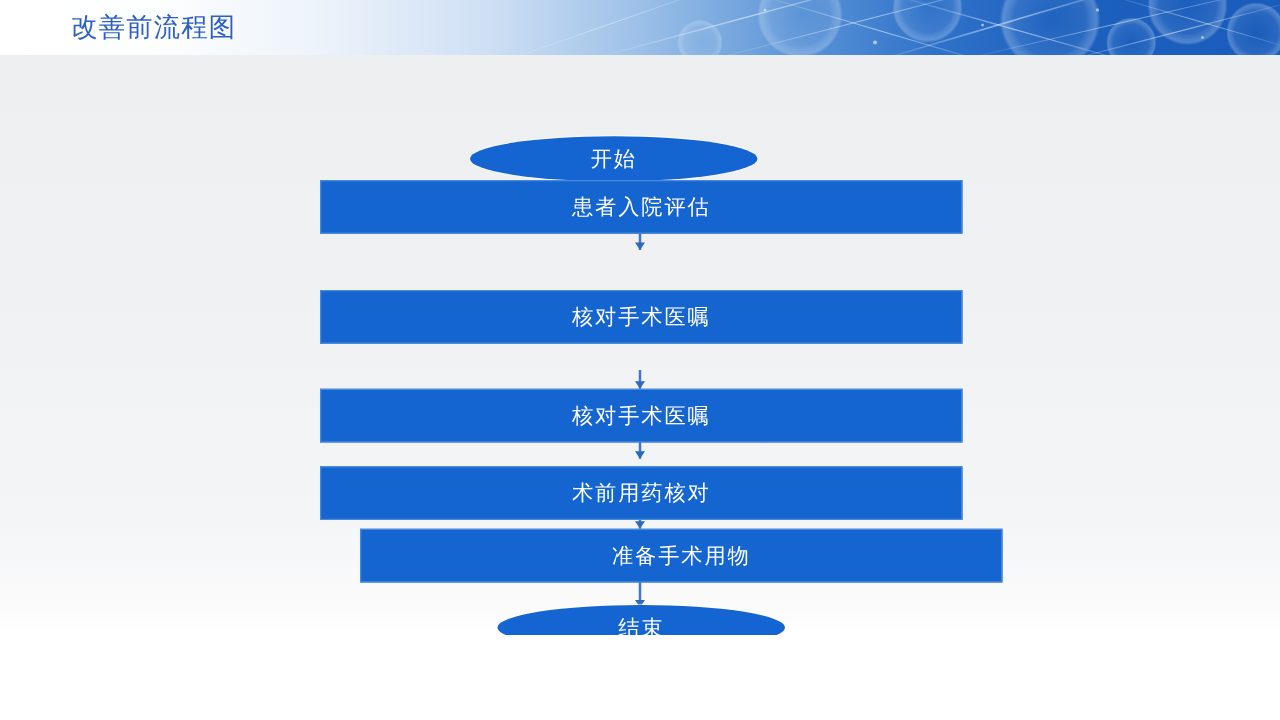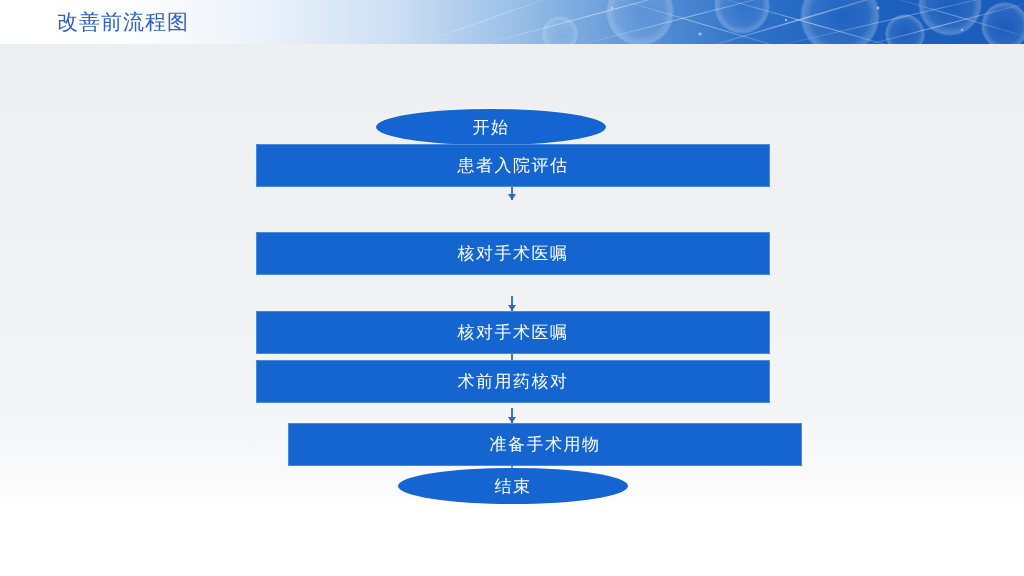--- a/index.html
+++ b/index.html
@@ -192,26 +192,26 @@
 
     <div class="node process" style="left:256px; top:156px; width:512px; height:41px;margin-top:32px;">
       <span>核对手术医嘱</span>
     </div>
 
 
     <div class="node process" style="left:256px; top:267px; width:512px; height:41px;">
       <span>核对手术医嘱</span>
     </div>
 
-    <div class="node process" style="left:256px; top:316px; width:512px; height:41px;">
+    <div class="node process" style="left:256px; top:329px; width:512px; height:41px;">
       <span>术前用药核对</span>
     </div>
 
     <div class="node process" style="left:256px; top:379px; width:512px; height:41px;margin-left:32px;">
       <span>准备手术用物</span>
     </div>
 
-    <div class="node terminator" style="left:398px; top:424px; width:230px; height:36px;">
+    <div class="node terminator" style="left:398px; top:440px; width:230px; height:36px;">
       <span>结束</span>
     </div>
 
   </div>
 </div>
 
 </body></html>

